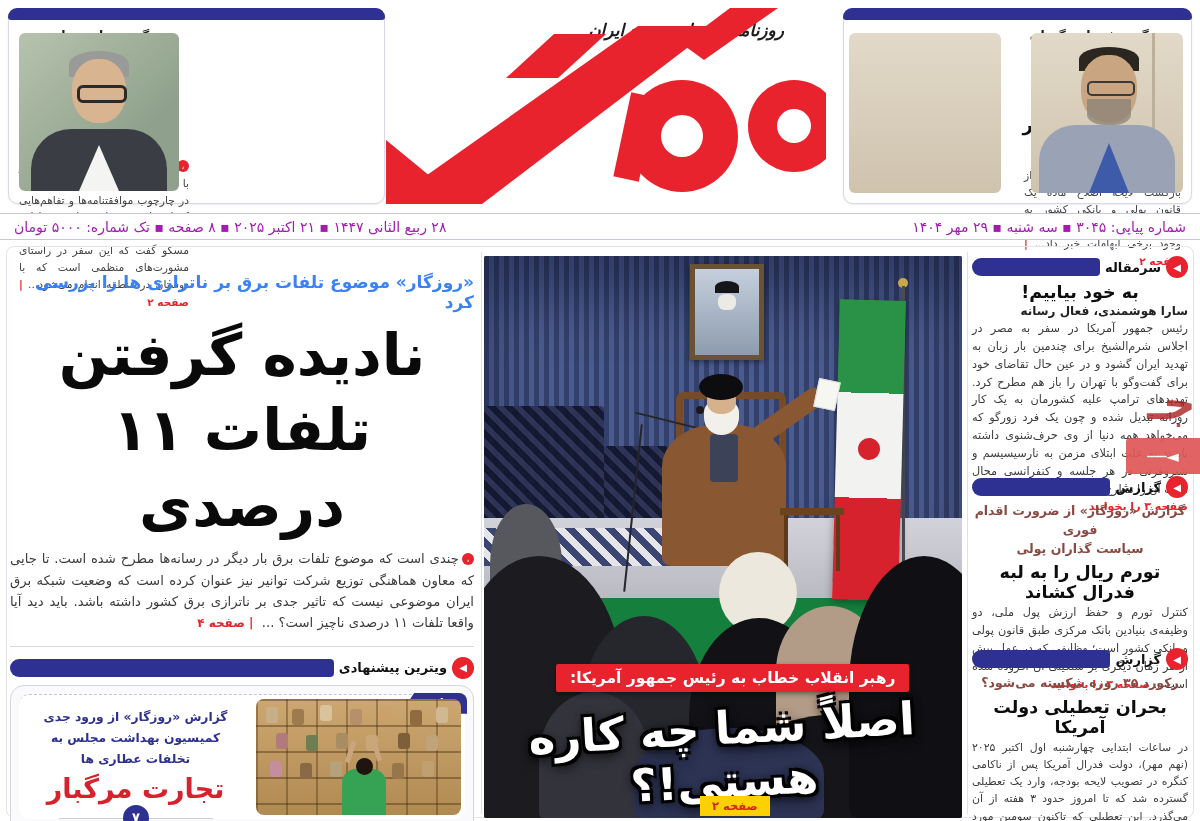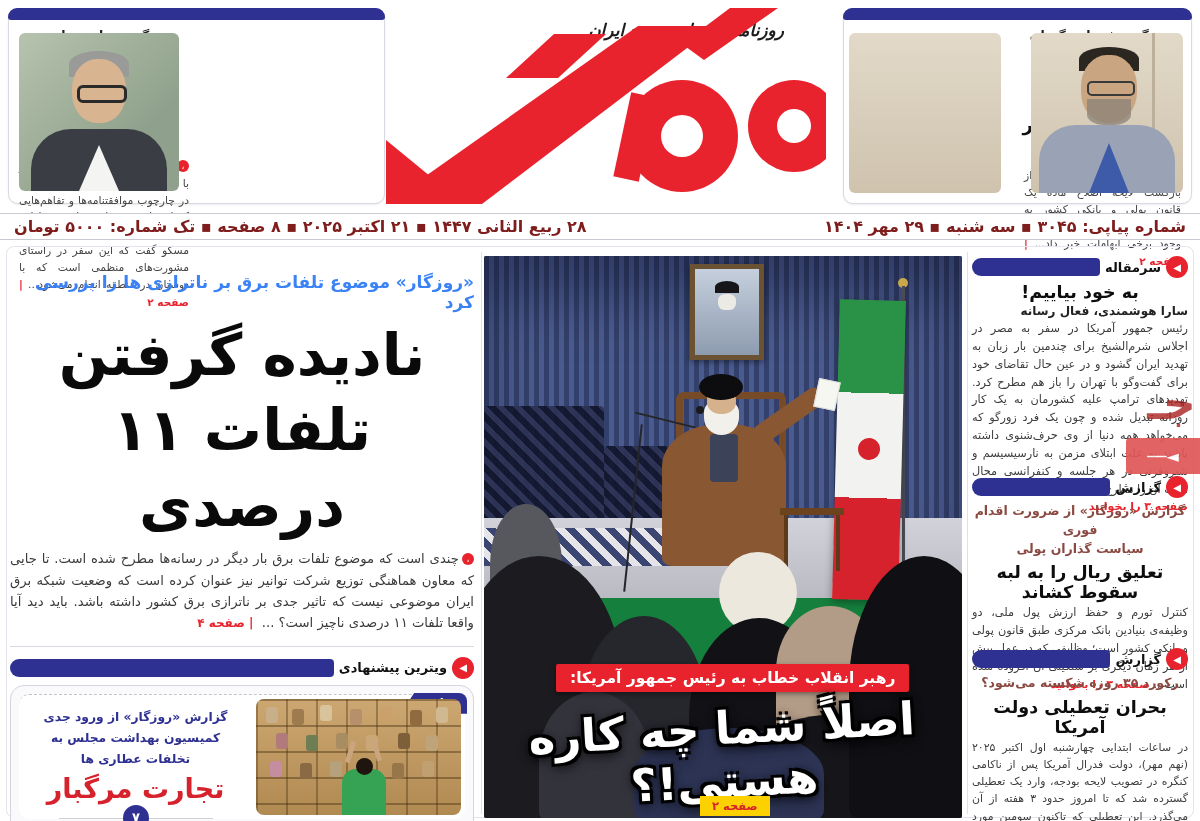--- a/index.html
+++ b/index.html
@@ -37,21 +37,21 @@
 
   
   .logo-wrap{position:absolute;top:0;right:368px;width:466px;height:208px}
   .tagline{position:absolute;top:20px;right:48px;font-size:17px;font-weight:600;font-style:italic;color:#1d1d1d}
   .logo-svg{position:absolute;bottom:4px;right:6px}
 
   
   .dateline{position:absolute;top:213px;left:0;width:1200px;height:27px;
     border-top:1px solid #c9c9d2;border-bottom:1px solid #c9c9d2;background:#fff;
     display:flex;align-items:center;justify-content:space-between;padding:0 14px;box-sizing:border-box}
-  .dl-side{font-size:16px;font-weight:bold;color:#7f1d1d}
+  .dl-side{font-size:14px;font-weight:normal;color:#a21caf}
   .dl-site{font-size:13px;font-weight:bold;color:#3a3a3a;letter-spacing:6px;direction:ltr}
 
   
   .frame{position:absolute;left:6px;top:246px;width:1186px;height:570px;border:1px solid #e4e4ec;border-radius:8px}
   .vrule{position:absolute;top:252px;height:562px;width:1px;background:#e0e0e8}
 
   
   .sec{position:absolute;right:12px;width:216px}
   .sec-head{display:flex;align-items:center;gap:5px;margin-bottom:4px}
   .sec-bullet{width:22px;height:22px;border-radius:50%;background:#e8232d;color:#fff;
@@ -231,21 +231,21 @@
   </div>
 
   <div class="sec" style="top:476px">
     <div class="sec-head">
       <span class="sec-bullet">◀</span>
       <span class="sec-label">گزارش</span>
       <span class="sec-bar"></span>
     </div>
     <div class="sec-kicker pre">گزارش «روزگار» از ضرورت اقدام فوری
 سیاست گذاران پولی</div>
-    <div class="sec-title">تعلیق ریال را به لبه سقوط کشاند</div>
+    <div class="sec-title">تورم ریال را به لبه فدرال کشاند</div>
     <div class="sec-body"><span>کنترل تورم و حفظ ارزش پول ملی، دو وظیفه‌ی بنیادین بانک مرکزی طبق قانون پولی و بانکی کشور است؛ وظایفی که در عمل بیش از هر زمان دیگری بر سنگینی آن افزوده شده است...</span> <span class="readref">صفحه ۳ را بخوانید</span></div>
   </div>
 
   <div class="sec" style="top:648px">
     <div class="sec-head">
       <span class="sec-bullet">◀</span>
       <span class="sec-label">گزارش</span>
       <span class="sec-bar"></span>
     </div>
     <div class="sec-kicker">رکورد ۳۵ روزه شکسته می‌شود؟</div>

